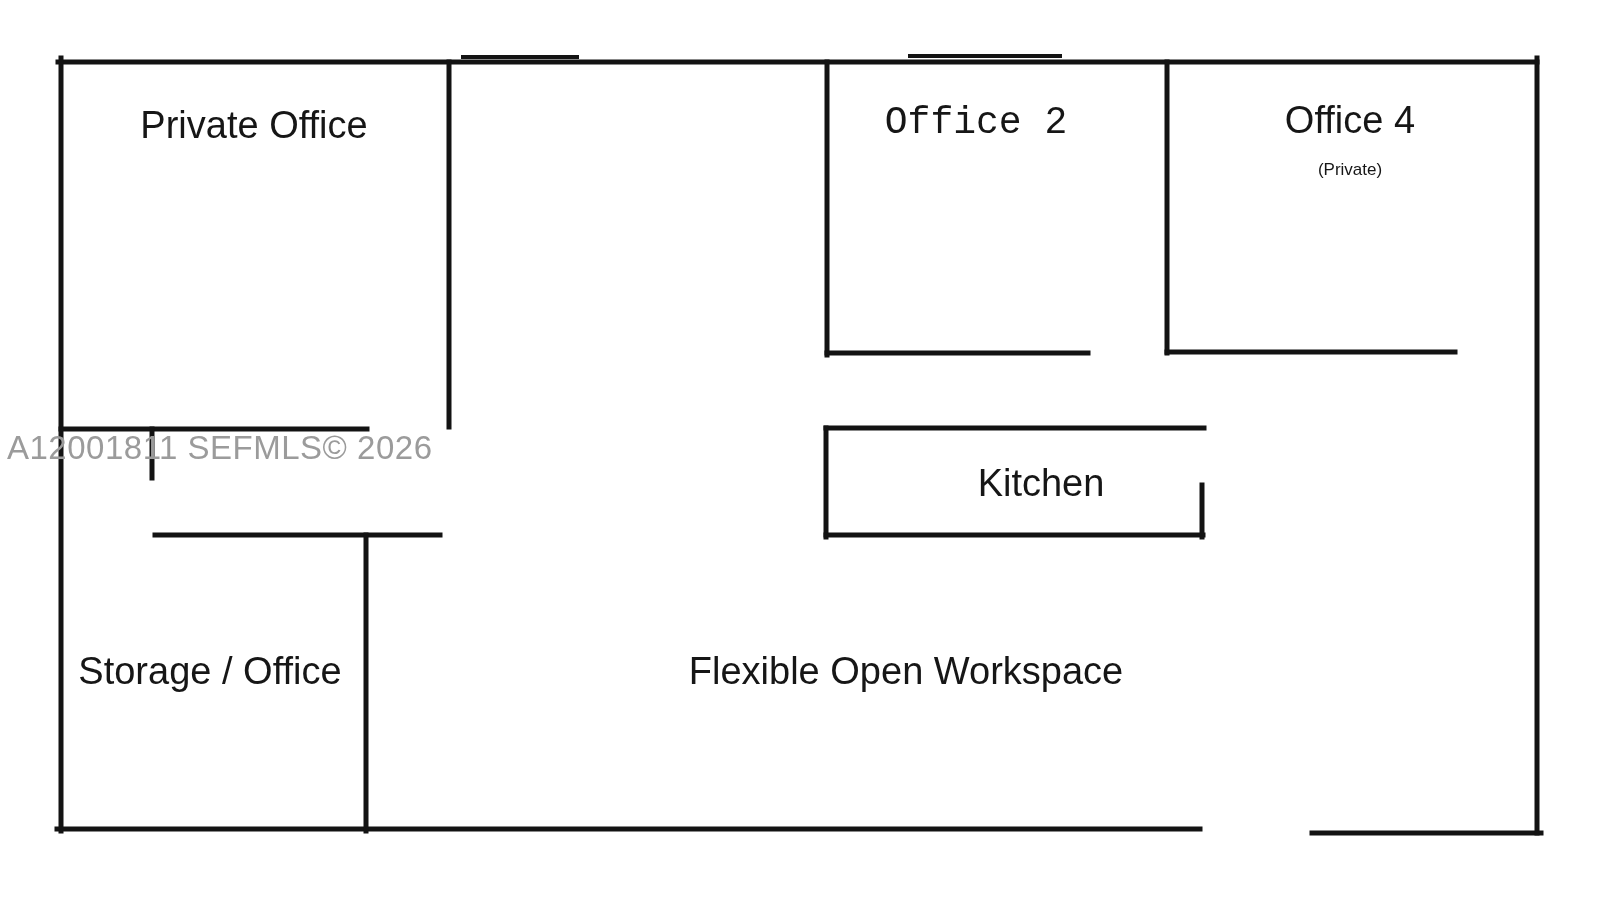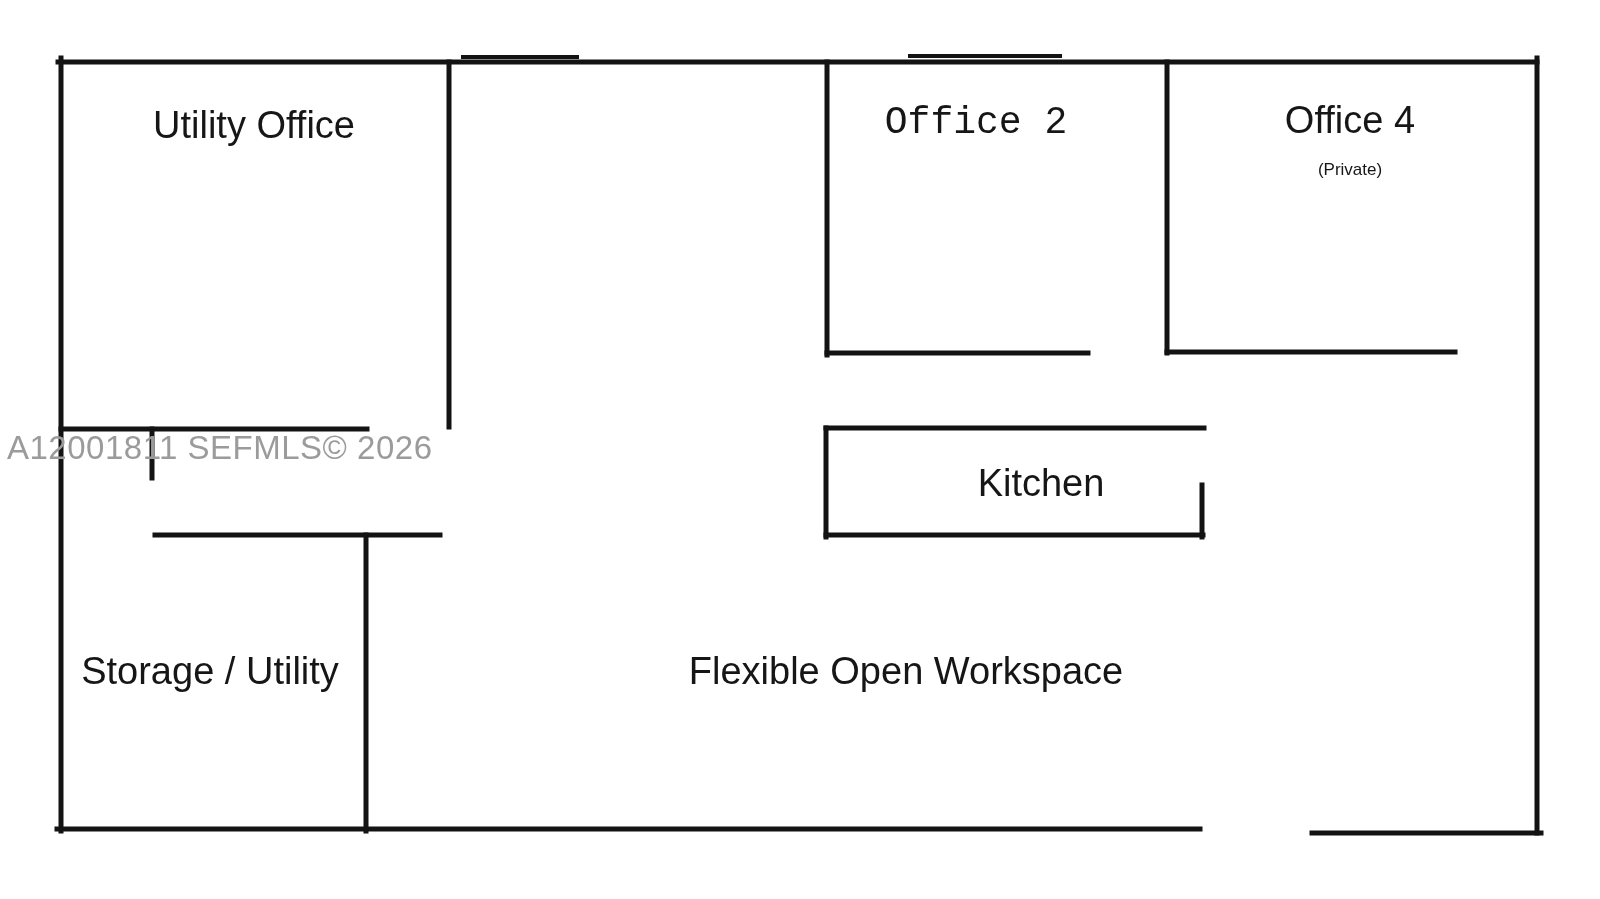--- a/index.html
+++ b/index.html
@@ -77,31 +77,31 @@
         <line x1="366" y1="535" x2="366" y2="831" stroke="#131313" stroke-width="5" stroke-linecap="square"></line>
         <line x1="826" y1="428" x2="1204" y2="428" stroke="#131313" stroke-width="5" stroke-linecap="square"></line>
         <line x1="826" y1="428" x2="826" y2="537" stroke="#131313" stroke-width="5" stroke-linecap="square"></line>
         <line x1="826" y1="535" x2="1203" y2="535" stroke="#131313" stroke-width="5" stroke-linecap="square"></line>
         <line x1="1202" y1="485" x2="1202" y2="537" stroke="#131313" stroke-width="5" stroke-linecap="square"></line>
         <line x1="463" y1="57" x2="577" y2="57" stroke="#131313" stroke-width="4" stroke-linecap="square"></line>
         <line x1="910" y1="56" x2="1060" y2="56" stroke="#131313" stroke-width="4" stroke-linecap="square"></line>
       </g>
   </svg>
 
-  <div class="room-label" id="lbl-private-office">Utility Office</div>
+  <div class="room-label" id="lbl-private-office">Private Office</div>
 
 
   <div class="room-label" id="lbl-office2">Office 2</div>
 
   <div class="room-label" id="lbl-office3">
     <div>Office 4</div>
     <div class="subline">(Private)</div>
   </div>
 
   <div class="room-label" id="lbl-kitchen">Kitchen</div>
 
-  <div class="room-label" id="lbl-storage">Storage / Utility</div>
+  <div class="room-label" id="lbl-storage">Storage / Office</div>
 
   <div class="room-label" id="lbl-flexible-bottom">Flexible Open Workspace</div>
 
   <div class="watermark" style="color: rgb(155, 155, 155);">A12001811  SEFMLS© 2026</div>
 
 </div>
 
 </body></html>

